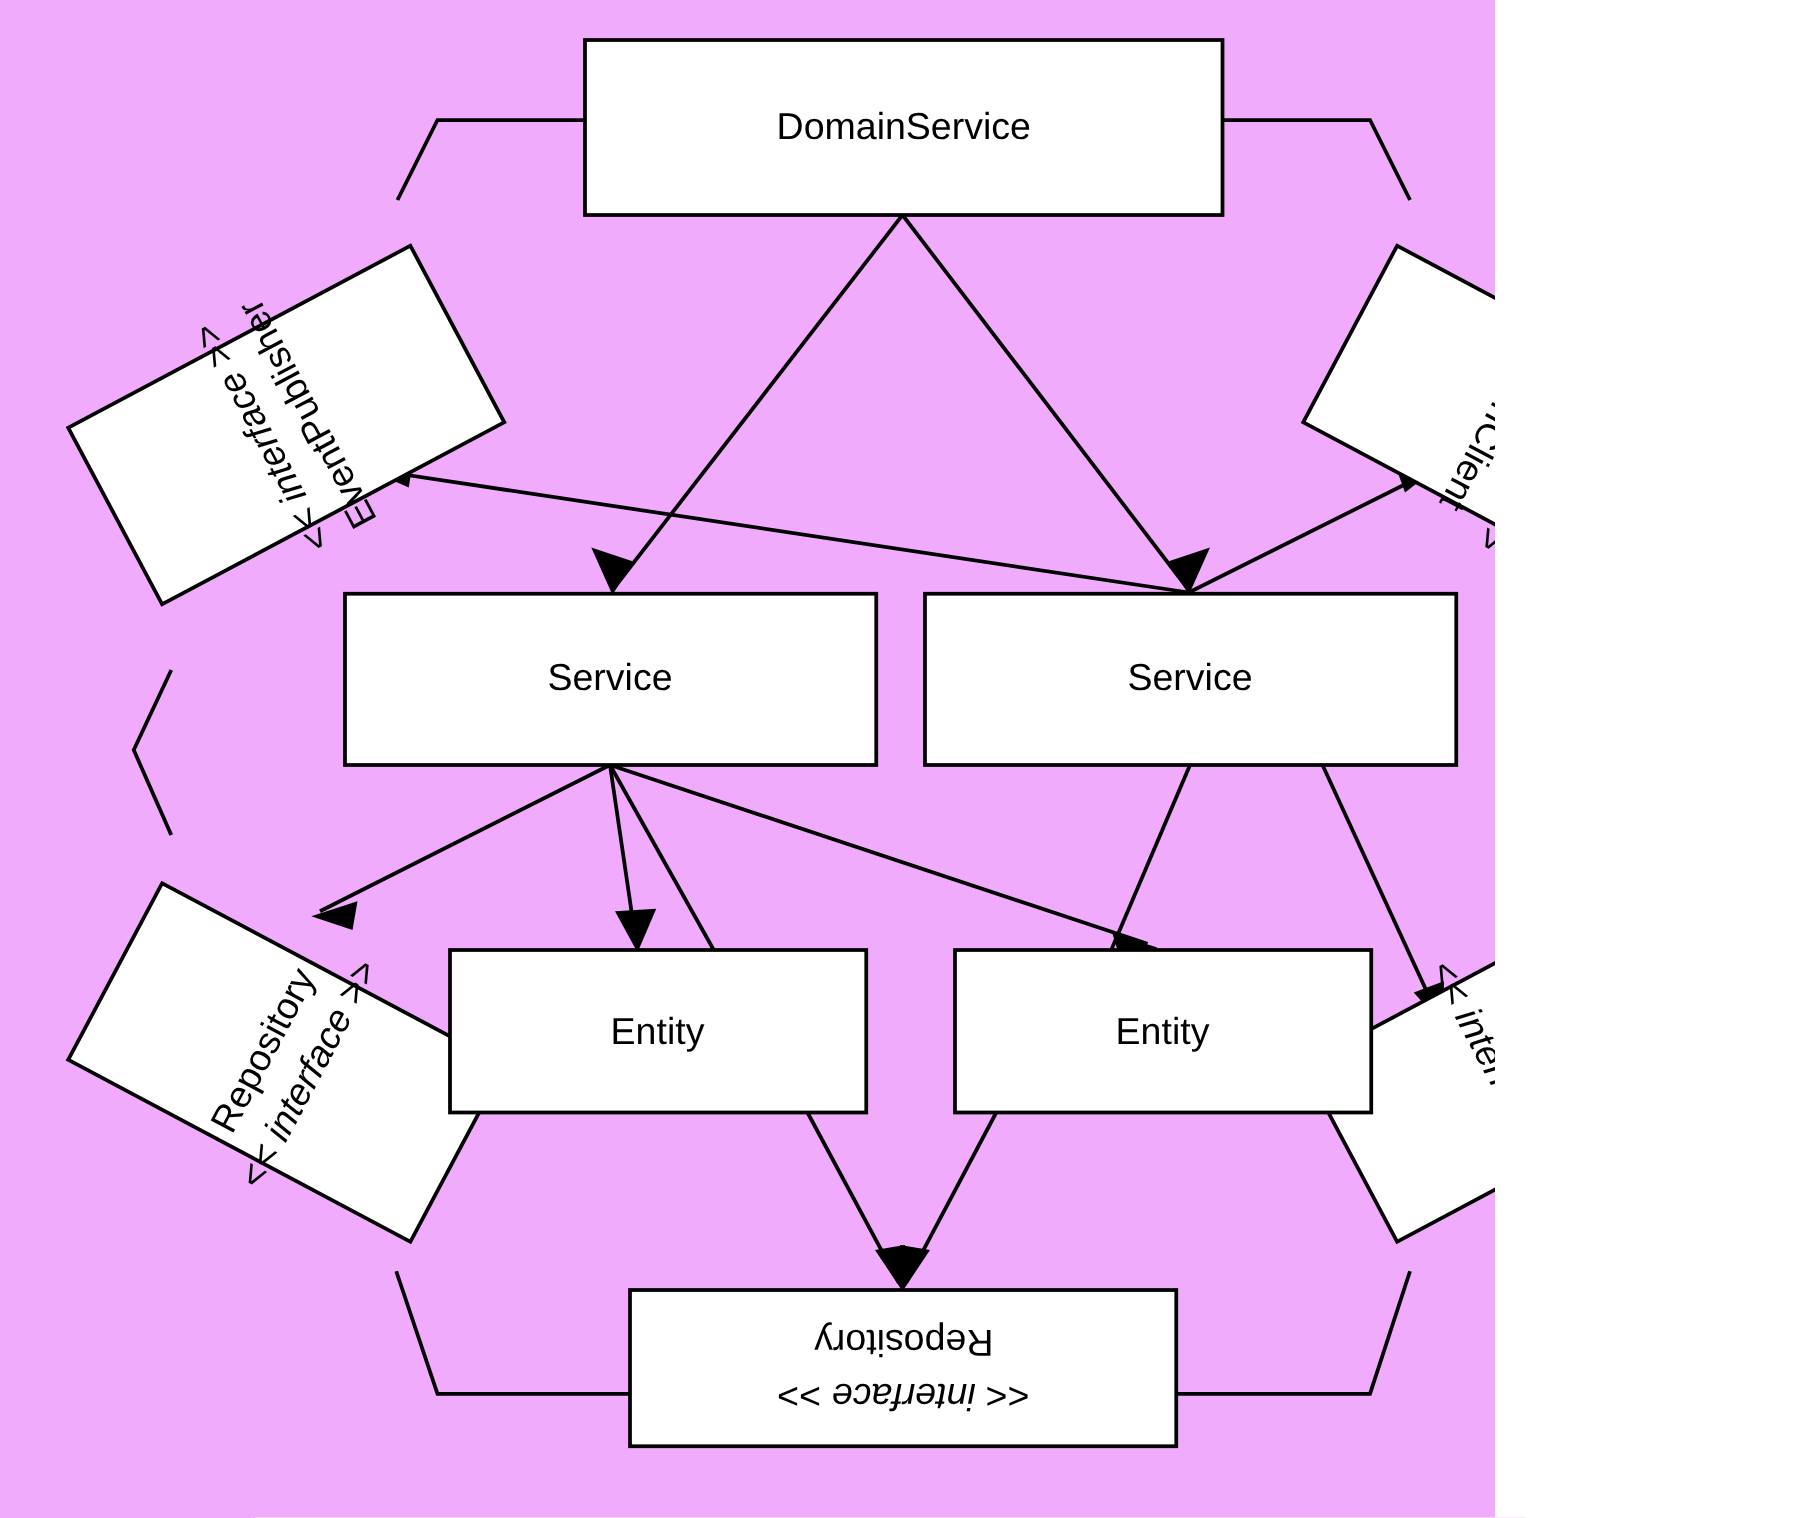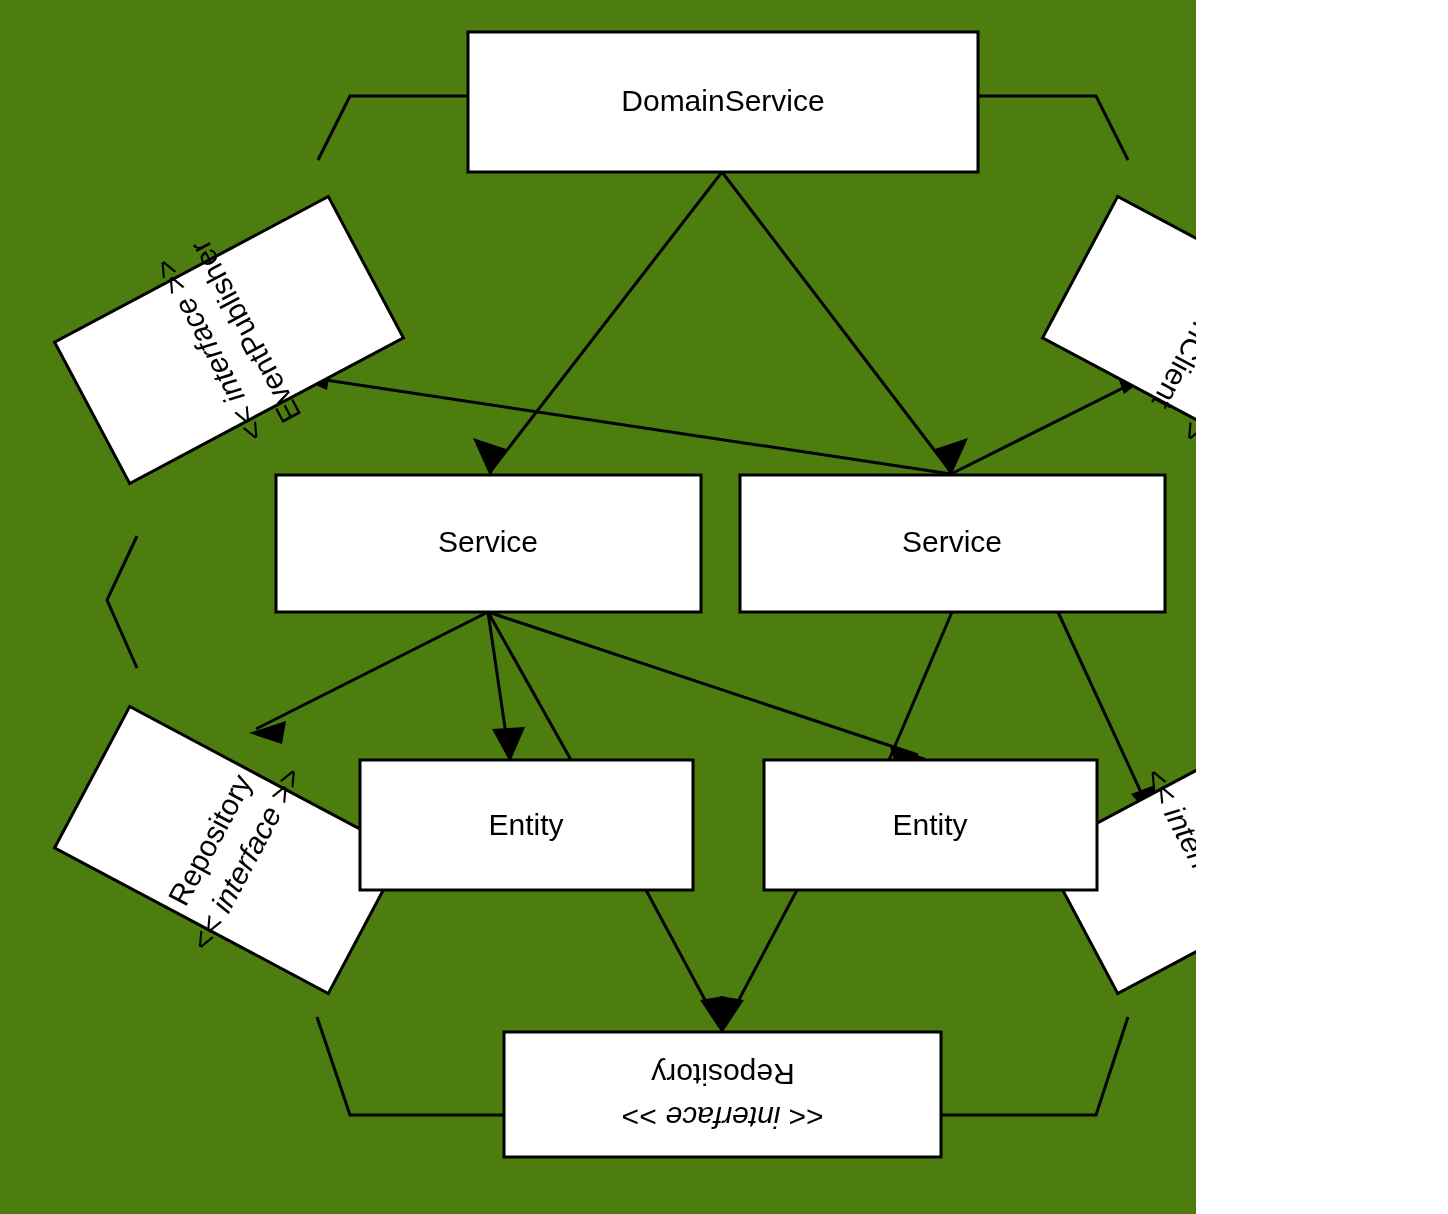--- a/index.html
+++ b/index.html
@@ -4,21 +4,21 @@
 <style>
   html, body {
     margin: 0;
     padding: 0;
     background: #ffffff;
   }
   #stage {
     position: relative;
     width: 1196px;
     height: 1214px;
-    background: #4d7c0f;
+    background: #f0abfc;
     font-family: "Liberation Sans", sans-serif;
     overflow: hidden;
   }
   svg#diagram {
     position: absolute;
     left: 0;
     top: 0;
     width: 1448px;
     height: 1214px;
     display: block;

